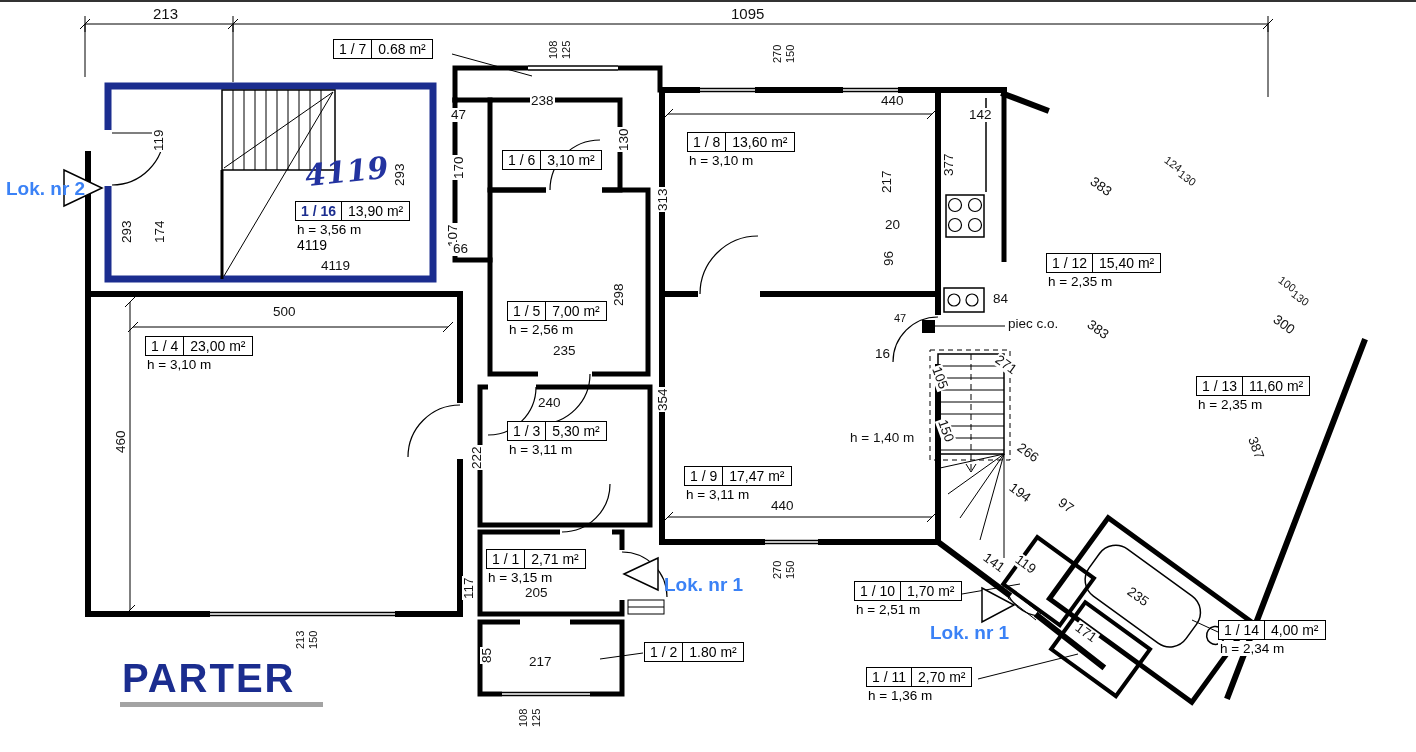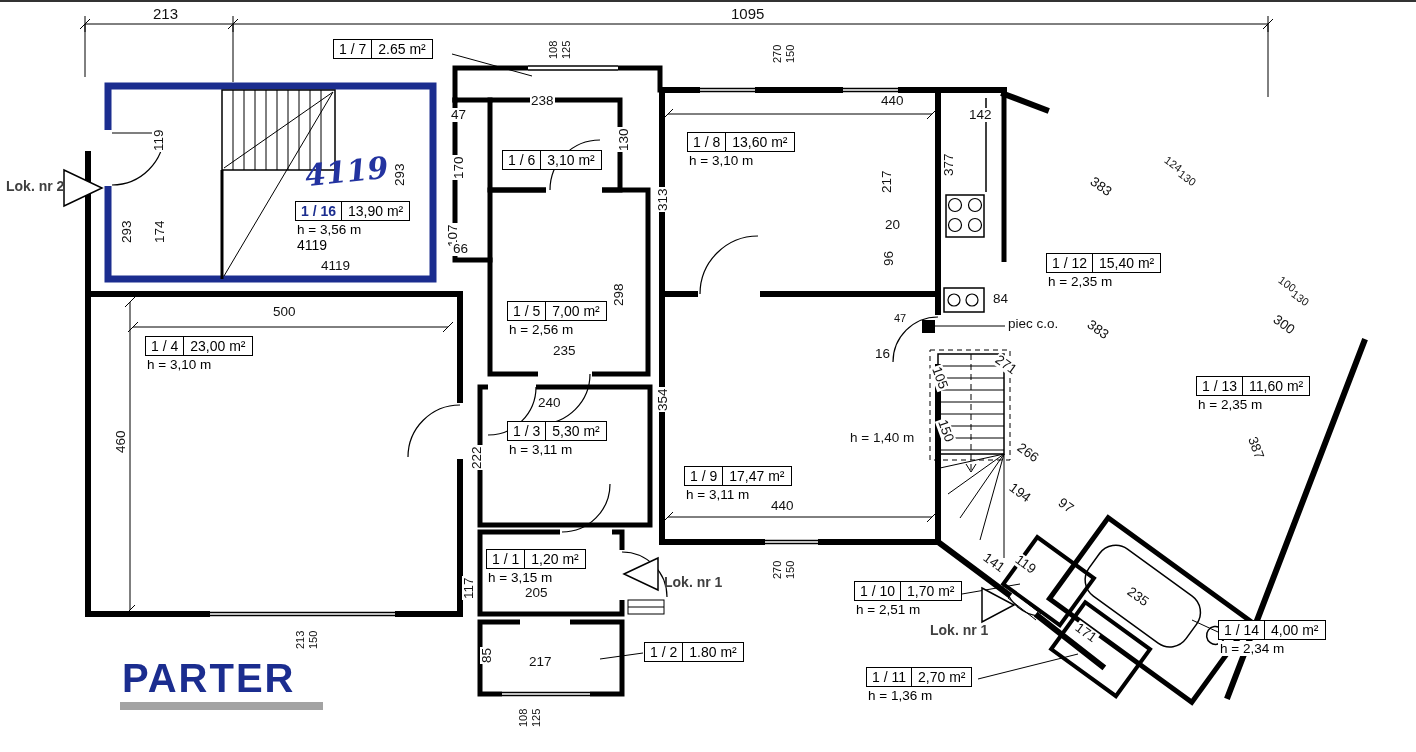--- a/index.html
+++ b/index.html
@@ -14,26 +14,26 @@
   .r36{transform:rotate(36deg);transform-origin:0 0;}
   .r70{transform:rotate(70deg);transform-origin:0 0;}
   .room-label{position:absolute;white-space:nowrap;}
   .rl-box{display:inline-flex;border:1.3px solid #000;background:#fff;font-size:14px;line-height:1.3;}
   .rl-id{padding:0 5px;border-right:1.3px solid #000;}
   .rl-area{padding:0 6px;}
   .rl-h{font-size:13.5px;background:#fff;display:block;margin-top:1px;padding:0 2px;width:max-content;}
   .rl-h:empty{display:none;}
   .rl-extra{font-size:14px;background:#fff;display:block;margin-top:0;padding:0 2px;width:max-content;}
   .blue .rl-id{color:#1b2d8f;font-weight:700;}
-  .annot{position:absolute;color:#404040;font-weight:700;font-size:14px;white-space:nowrap;}
+  .annot{position:absolute;color:#3b82f6;font-weight:700;font-size:19px;white-space:nowrap;}
   .annot.black{color:#111;font-weight:400;font-size:13.5px;background:#fff;}
   .hand{position:absolute;color:#2333a0;font-size:30px;font-family:"DejaVu Serif",serif;
         font-style:italic;font-weight:700;transform:rotate(-6deg);background:transparent;}
   .title{position:absolute;color:#1b2d8f;font-size:40px;font-weight:700;letter-spacing:2px;
-         border-bottom:8px solid #a3a3a3;padding:0 28px 3px 2px;line-height:1.05;}
+         border-bottom:5px solid #a3a3a3;padding:0 28px 3px 2px;line-height:1.05;}
 </style>
 </head>
 <body>
 
 <div class="canvas">
 
 <svg width="1416" height="752" viewBox="0 0 1416 752">
 
   <g stroke="#000" stroke-width="1" fill="none">
     <line x1="85" y1="22" x2="1268" y2="22"></line>
@@ -234,21 +234,21 @@
   <g stroke="#000" stroke-width="1.5" fill="#fff">
     <polygon points="64,168 102,186 64,204"></polygon>
     <polygon points="624,572 658,556 658,588"></polygon>
     <polygon points="982,586 1014,603 982,620"></polygon>
   </g>
 </svg>
 
 <div class="room-label" style="left:333px;top:37px">
   <div class="rl-box">
         <span class="rl-id">1 / 7</span>
-        <span class="rl-area">2.65 m²</span>
+        <span class="rl-area">0.68 m²</span>
       </div>
   
 </div>
 <div class="room-label" style="left:502px;top:148px">
   <div class="rl-box">
         <span class="rl-id">1 / 6</span>
         <span class="rl-area">3,10 m²</span>
       </div>
   
 </div>
@@ -305,21 +305,21 @@
 <div class="room-label" style="left:1196px;top:374px">
   <div class="rl-box">
         <span class="rl-id">1 / 13</span>
         <span class="rl-area">11,60 m²</span>
       </div>
   <div class="rl-h">h = 2,35 m</div>
 </div>
 <div class="room-label" style="left:486px;top:547px">
   <div class="rl-box">
         <span class="rl-id">1 / 1</span>
-        <span class="rl-area">1,20 m²</span>
+        <span class="rl-area">2,71 m²</span>
       </div>
   <div class="rl-h">h = 3,15 m</div>
 </div>
 <div class="room-label" style="left:644px;top:640px">
   <div class="rl-box">
         <span class="rl-id">1 / 2</span>
         <span class="rl-area">1.80 m²</span>
       </div>
   
 </div>

